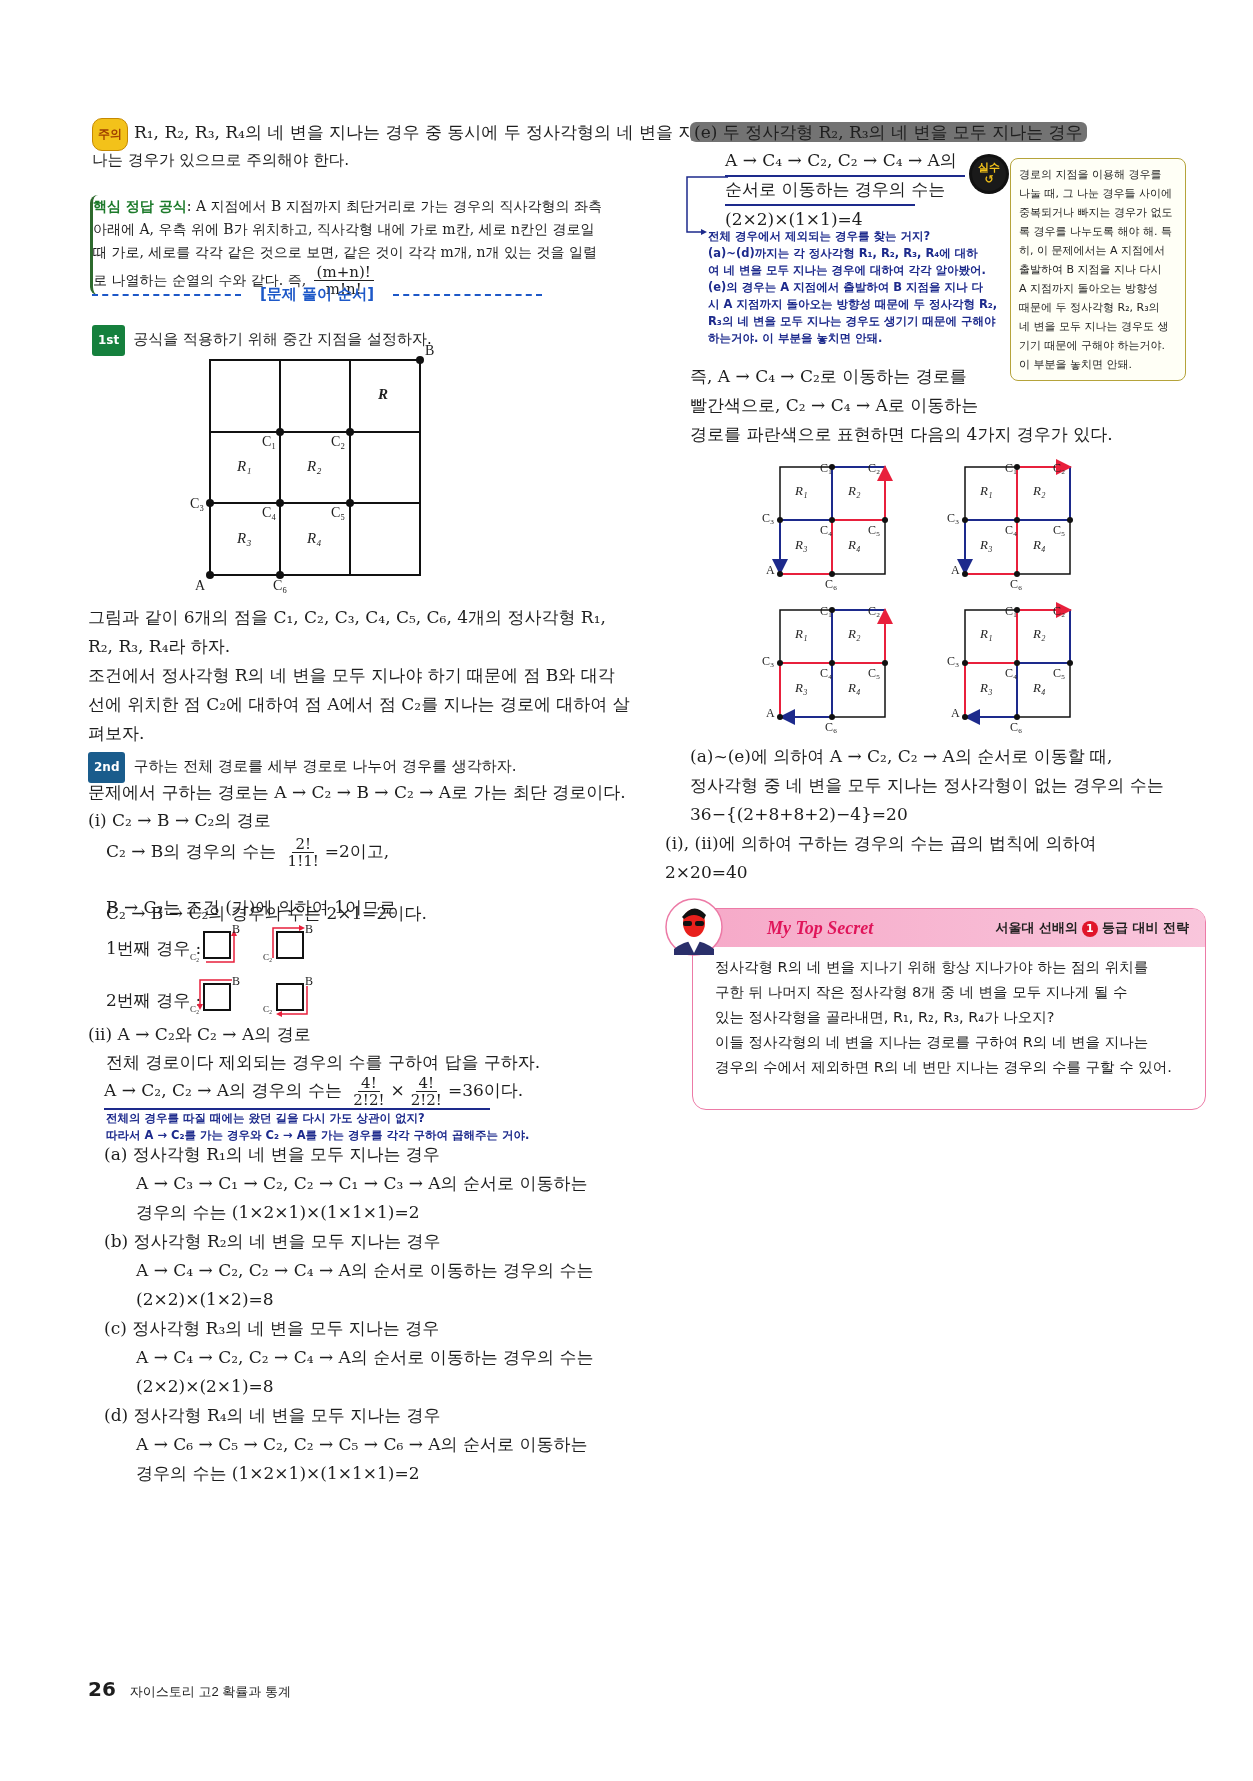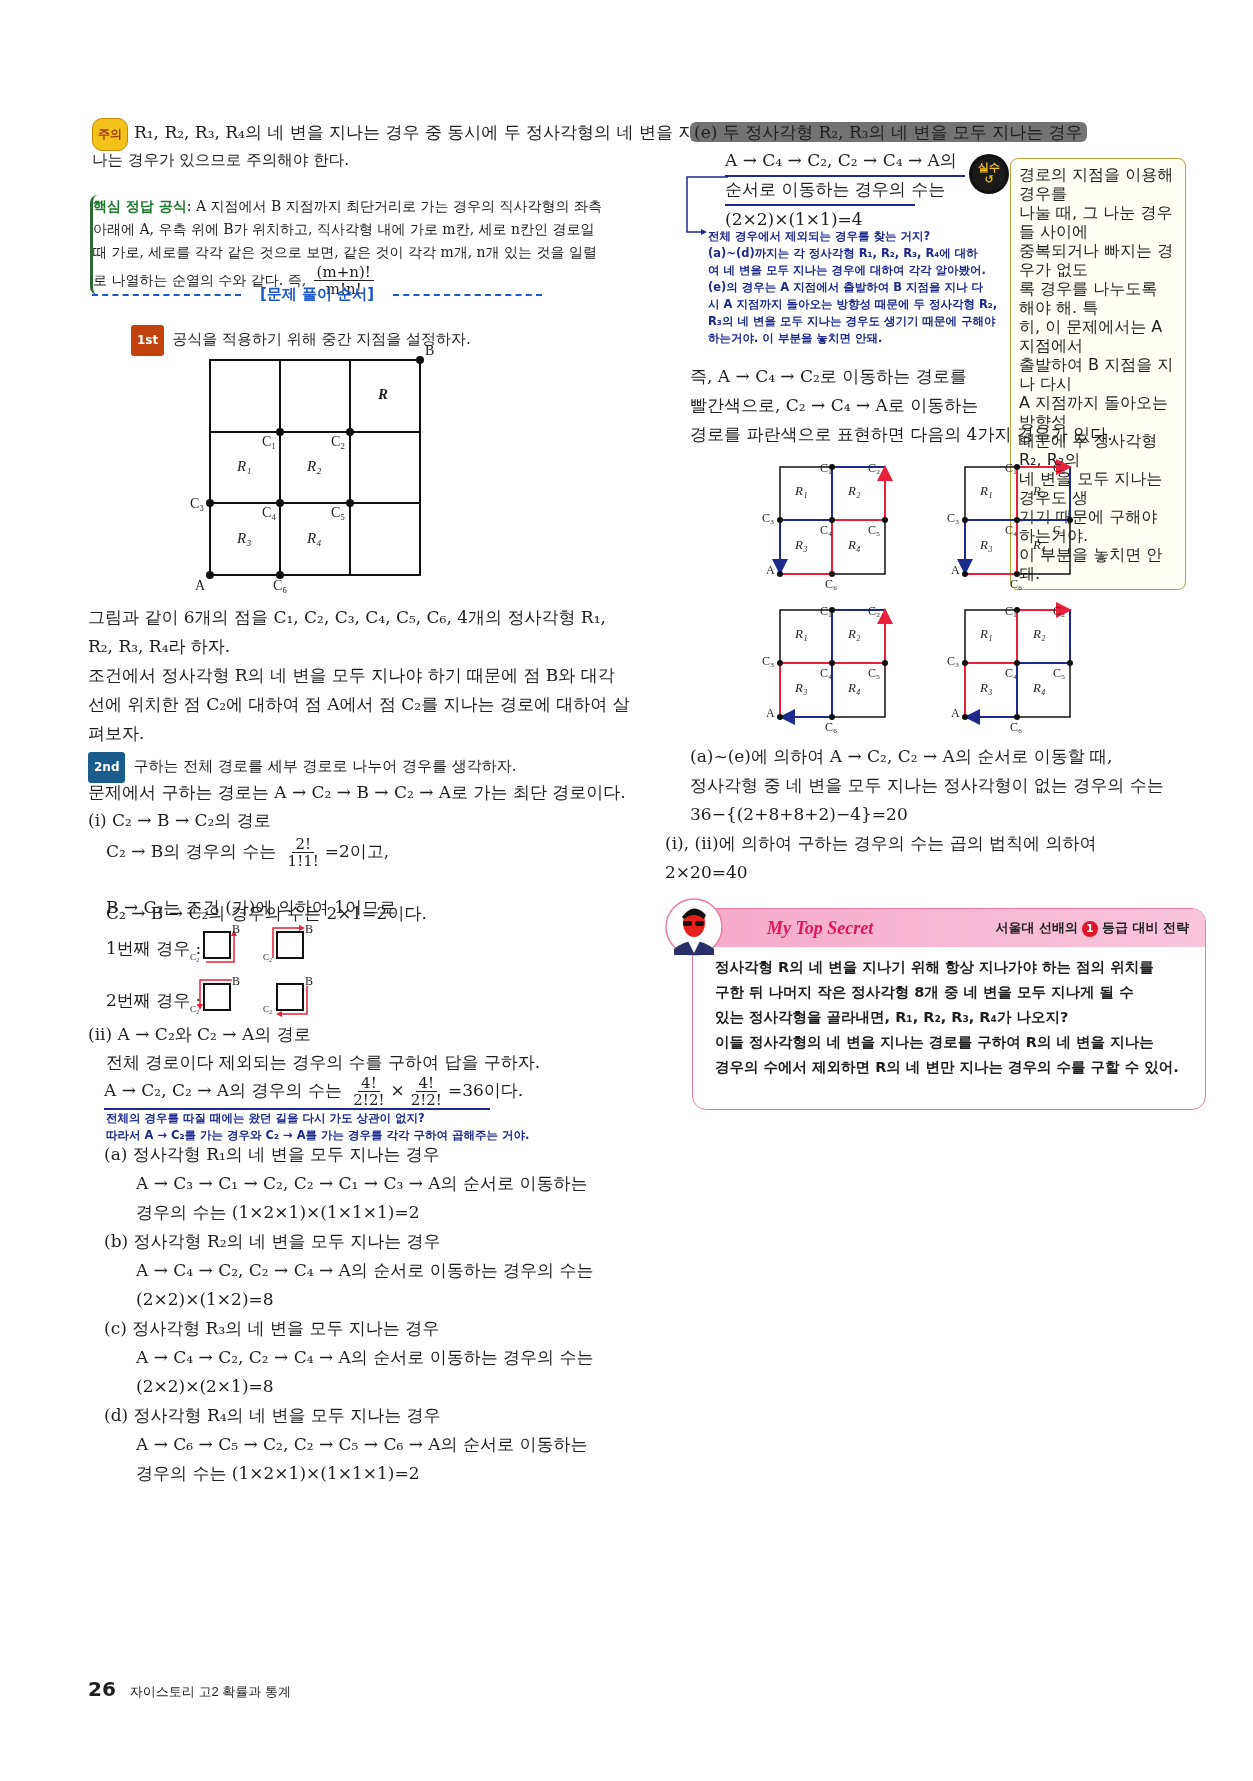--- a/index.html
+++ b/index.html
@@ -19,33 +19,33 @@
   .badge-caution{display:inline-block;background:#f3c21a;color:#a04100;border-radius:10px;
         font-size:12px;font-weight:bold;padding:1px 5px;border:1px solid #c68900;margin-right:6px;}
   .step-badge{display:inline-block;color:#fff;font-size:12px;font-weight:bold;padding:1px 6px;
         border-radius:3px;margin-right:8px;font-family:"DejaVu Sans",sans-serif;}
   .key-box{border-left:3px solid #2d6a2d;border-radius:8px 0 0 8px;padding-left:0;}
   .key-title{color:#1c7a2a;font-weight:bold;font-family:"DejaVu Sans",sans-serif;}
   .sep{display:flex;align-items:center;color:#1d58c8;font-weight:bold;font-size:15px;}
   .sep .dash{flex:1;border-top:2px dashed #1d58c8;}
   .sep .lbl{padding:0 8px;font-family:"DejaVu Sans",sans-serif;}
   .note-box{border:1.5px solid #b5a33a;border-radius:8px;background:#fffff6;padding:6px 8px;
-        font-size:16px;line-height:19px;font-family:"DejaVu Sans",sans-serif;}
+        font-size:11px;line-height:19px;font-family:"DejaVu Sans",sans-serif;}
   .mistake-icon{width:34px;height:34px;border-radius:50%;background:#1a1a1a;color:#f3c21a;
         font-size:11px;font-weight:bold;display:flex;align-items:center;justify-content:center;
         flex-direction:column;line-height:12px;font-family:"DejaVu Sans",sans-serif;
         box-shadow:0 0 0 3px #111;}
   .secret-box{border:1.5px solid #ec7aa6;border-radius:14px;background:#fff;}
   .secret-head{background:linear-gradient(90deg,#f6a9c8,#f9c6dc);height:38px;border-radius:12px 12px 0 0;}
   .secret-title{color:#e0155a;font-weight:bold;font-style:italic;font-size:18px;
         font-family:"Liberation Serif","DejaVu Serif",serif;}
   .secret-sub{font-size:13px;font-weight:bold;font-family:"DejaVu Sans",sans-serif;color:#222;}
   .num-circle{display:inline-block;width:16px;height:16px;border-radius:50%;background:#e0152a;color:#fff;
         font-size:11px;text-align:center;line-height:16px;margin:0 4px;}
-  .secret-body{font-size:14.5px;line-height:25px;font-weight:bold;font-family:"DejaVu Sans",sans-serif;}
+  .secret-body{font-size:14.5px;line-height:25px;font-weight:normal;font-family:"DejaVu Sans",sans-serif;}
   .footer-num{font-weight:bold;font-size:20px;font-family:"DejaVu Sans",sans-serif;}
   .footer-title{font-size:13px;font-family:Liberation Sans, sans-serif;}
   .hl{background:#737373;border-radius:6px;padding:0 4px;}
 </style>
 </head>
 <body>
 
 <div class="abs line" style="left:92px;top:118px;">
   <span class="badge-caution sans">주의</span><span>R₁, R₂, R₃, R₄의 네 변을 지나는 경우 중 동시에 두 정사각형의 네 변을 지</span>
 </div>
@@ -66,21 +66,21 @@
   </div>
 </div>
 
 <div class="abs sep" style="left:92px;top:285px;width:450px;gap:11px;">
   <span class="dash"></span>
     <span class="lbl">[문제 풀이 순서]</span>
     <span class="dash"></span>
 </div>
 
 <div class="abs line sans" style="left:92px;top:325px;font-size:15px;">
-  <span class="step-badge" style="background:#c2410c;margin-left:39px;">1st</span><span>공식을 적용하기 위해 중간 지점을 설정하자.</span>
+  <span class="step-badge" style="background:#15803d;">1st</span><span>공식을 적용하기 위해 중간 지점을 설정하자.</span>
 </div>
 
 <svg class="abs" style="left:190px;top:340px;" width="260" height="260">
   <g stroke="#111" stroke-width="2" fill="none">
     <rect x="20" y="20" width="210" height="215"></rect>
     <line x1="90" y1="20" x2="90" y2="235"></line>
       <line x1="160" y1="20" x2="160" y2="235"></line>
     <line x1="20" y1="92" x2="230" y2="92"></line>
       <line x1="20" y1="163" x2="230" y2="163"></line>
   </g>

